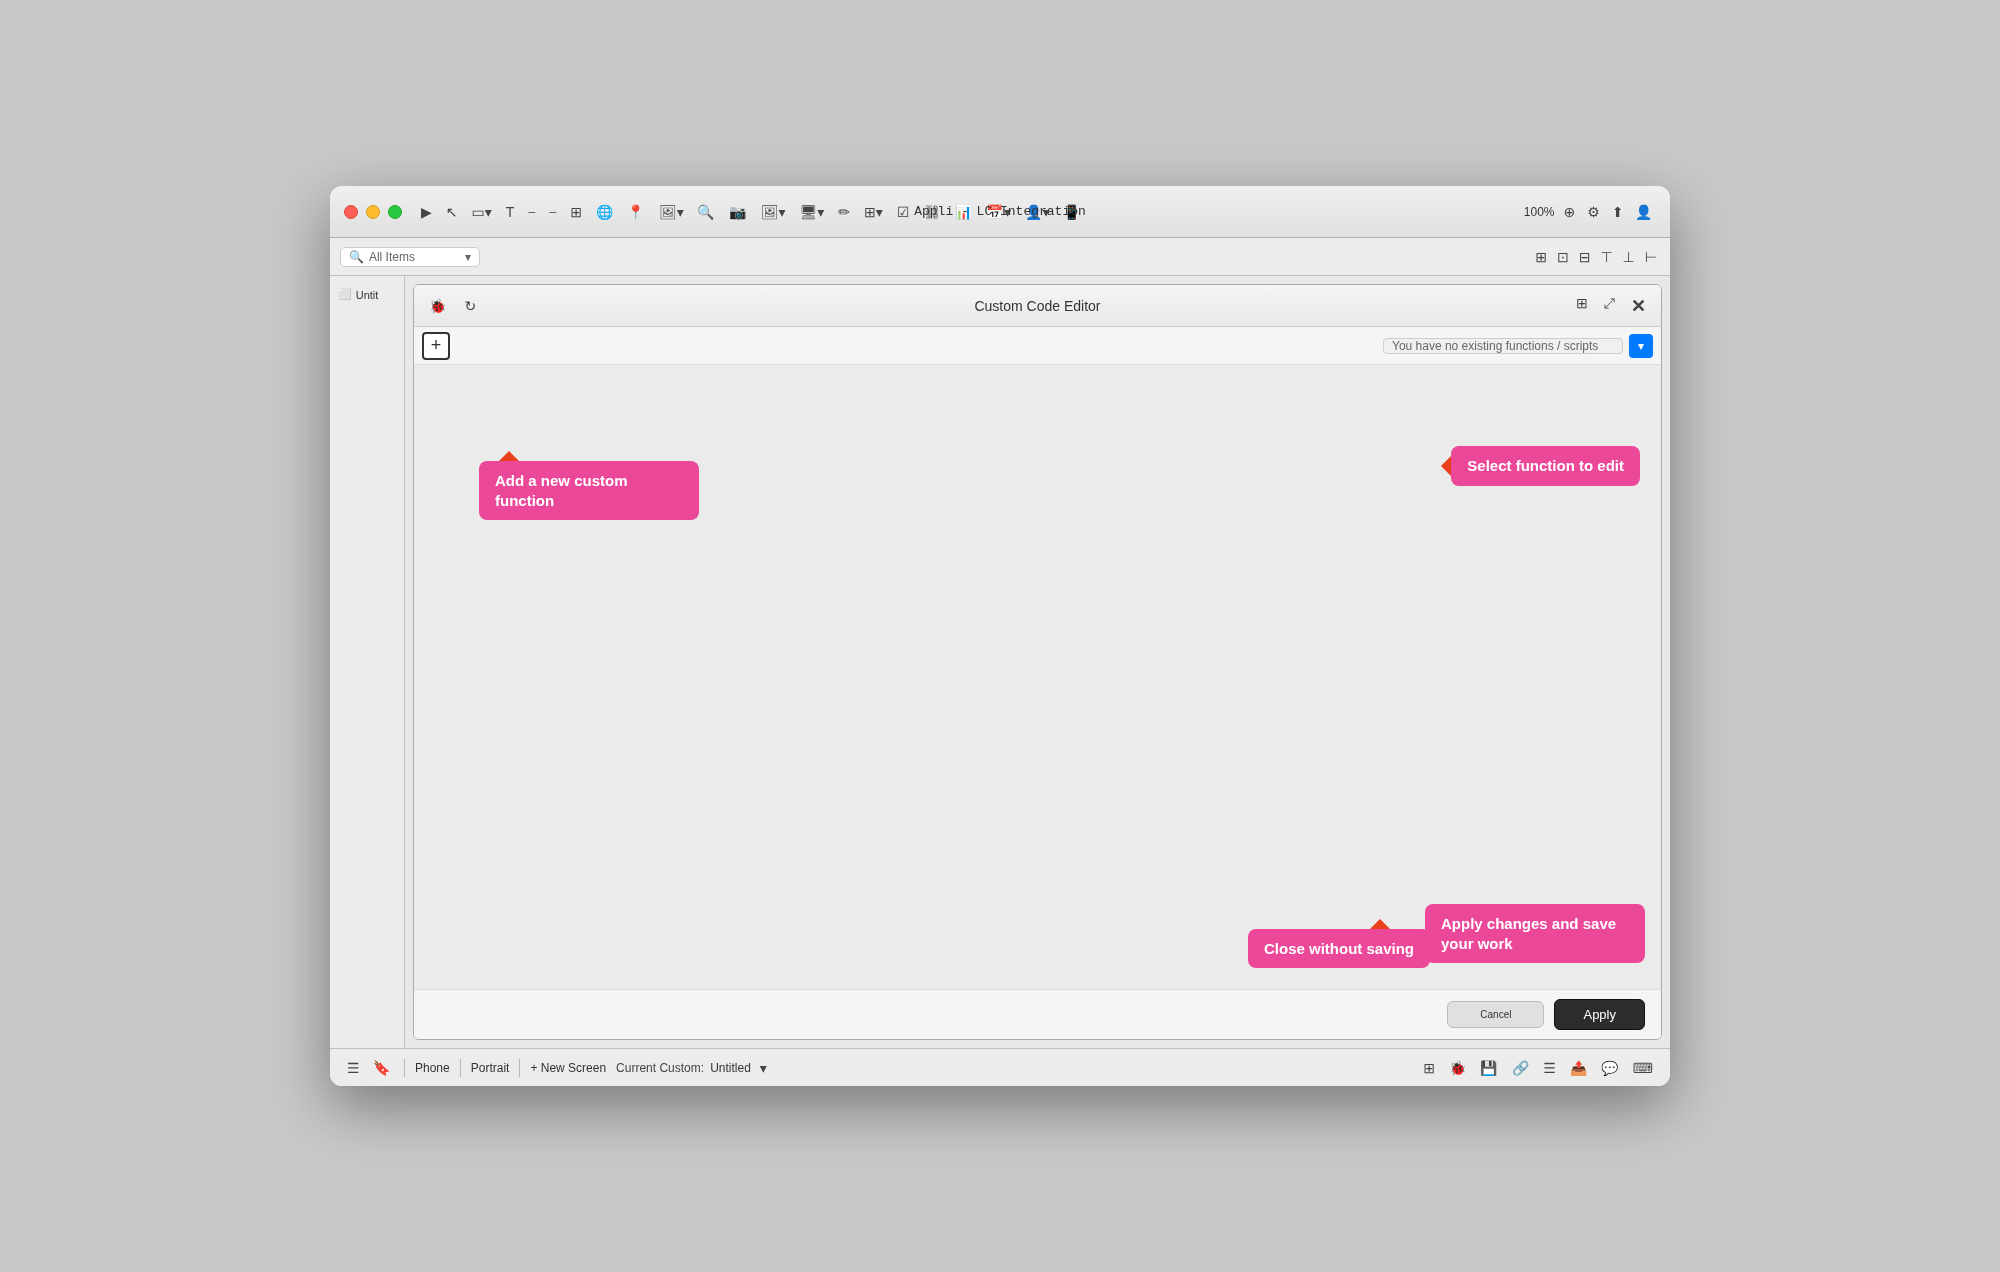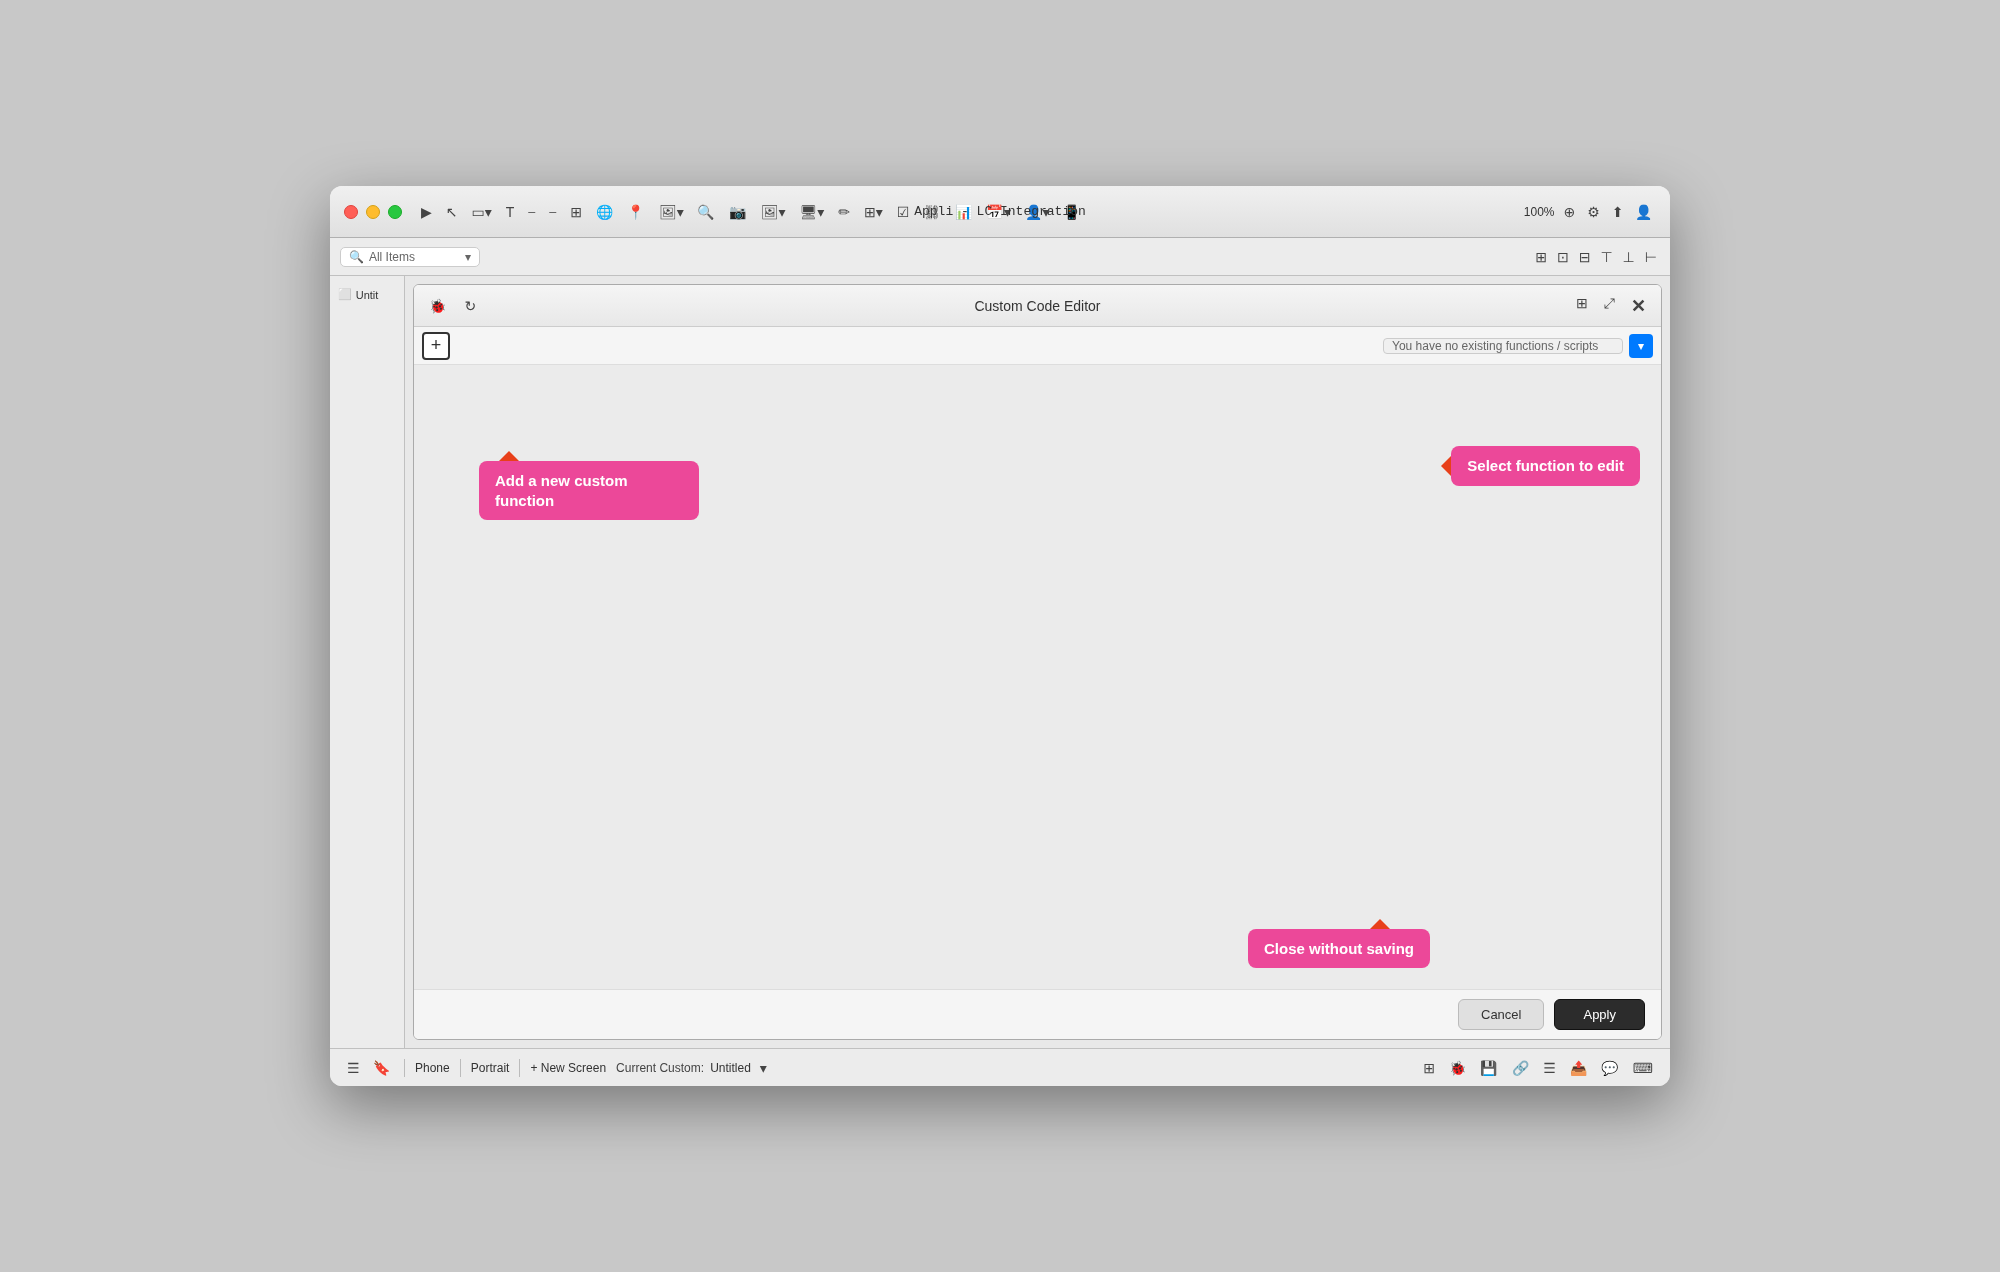--- a/index.html
+++ b/index.html
@@ -267,22 +267,22 @@
       align-items: center;
       justify-content: flex-end;
       padding: 0 16px;
       gap: 10px;
     }
 
     .btn-cancel {
       background: #e0e0e0;
       border: 1px solid #bbb;
       border-radius: 6px;
-      padding: 7px 22px;
-      font-size: 13px;
+      padding: 7px 32px;
+      font-size: 10px;
       font-weight: 500;
       color: #333;
       cursor: pointer;
     }
 
     .btn-apply {
       background: #2c2c2c;
       border: 1px solid #111;
       border-radius: 6px;
       padding: 7px 28px;
@@ -497,20 +497,23 @@
       </div>
 
       <div class="annotation annotation-select" style="right: 30px; top: 170px;">
         <span>Select function to edit</span>
       </div>
 
       <div class="annotation annotation-close" style="right: 240px; bottom: 80px;">
         <span>Close without saving</span>
       </div>
 
+      <div class="annotation" style="right: 25px; bottom: 85px;">
+        <span>Apply changes and save your work</span>
+      </div>
 
     </div>
 
   </div>
 
   <div class="bottom-bar">
     <span class="bottom-bar-icons">
       <span class="toolbar-btn">☰</span>
       <span class="toolbar-btn">🔖</span>
     </span>

